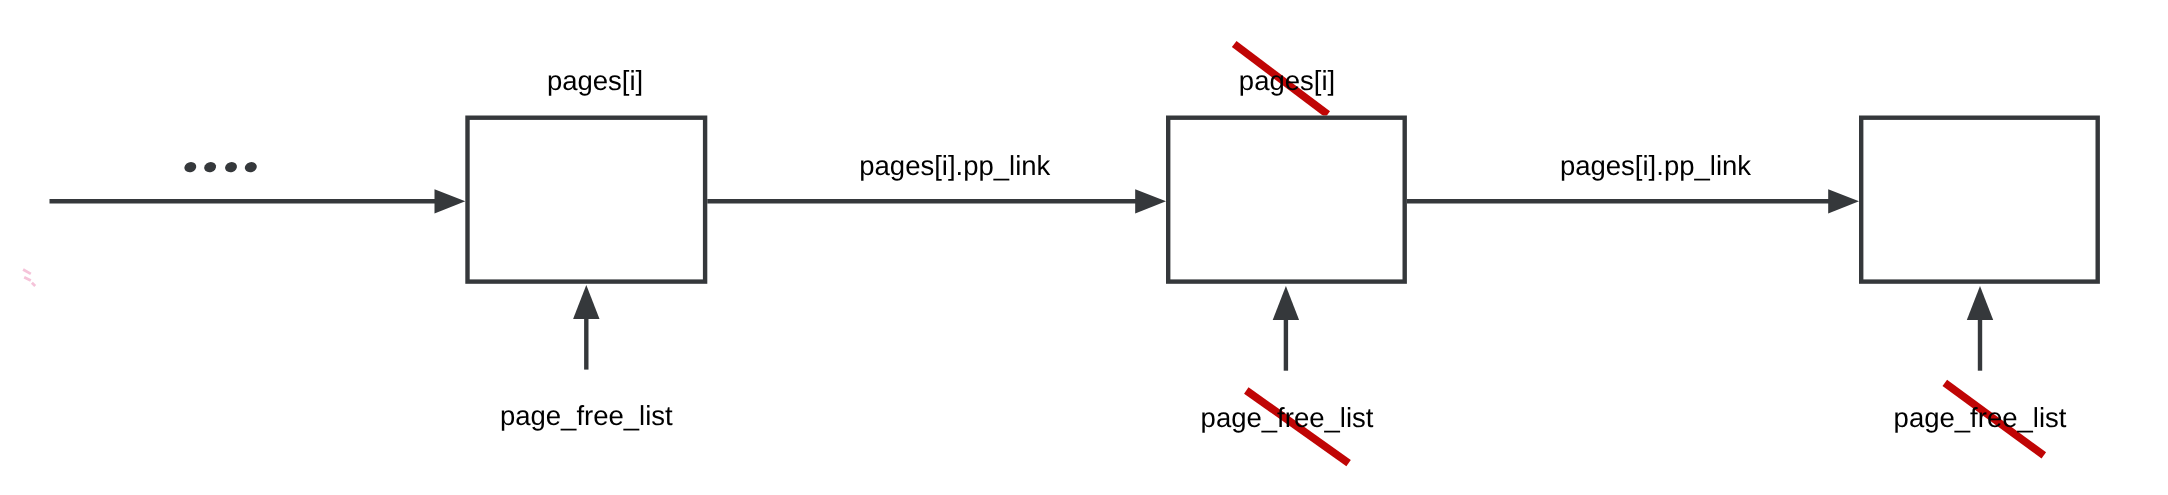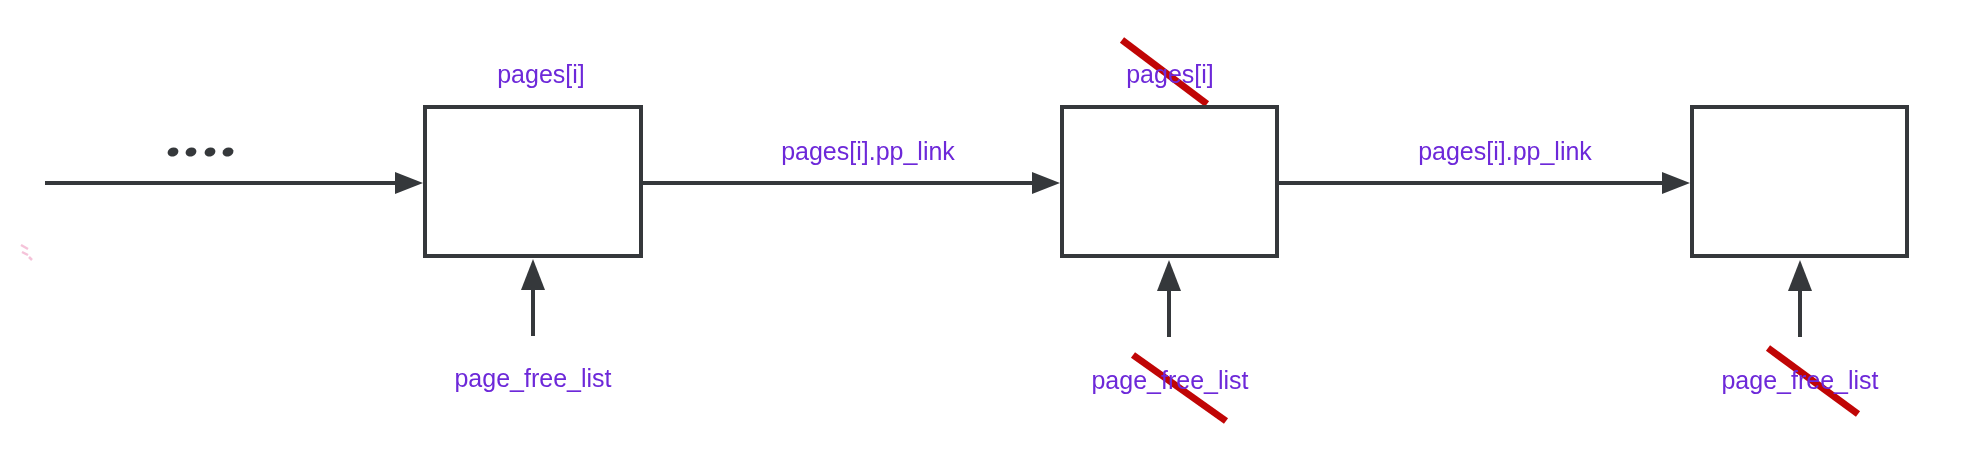--- a/index.html
+++ b/index.html
@@ -30,21 +30,21 @@
     height: 153px;
     border: 4px solid #35383b;
     background: #ffffff;
   }
   .lbl {
     position: absolute;
     transform: translateX(-50%);
     white-space: nowrap;
     font-size: 25px;
     line-height: 28px;
-    color: #6d28d9;
+    color: #000000;
     letter-spacing: 0px;
     text-align: right;
   }
 </style>
 </head>
 <body>
 
 <div class="stage">
 
   <svg class="connector-layer" viewBox="0 0 1971 450" xmlns="http://www.w3.org/2000/svg">

